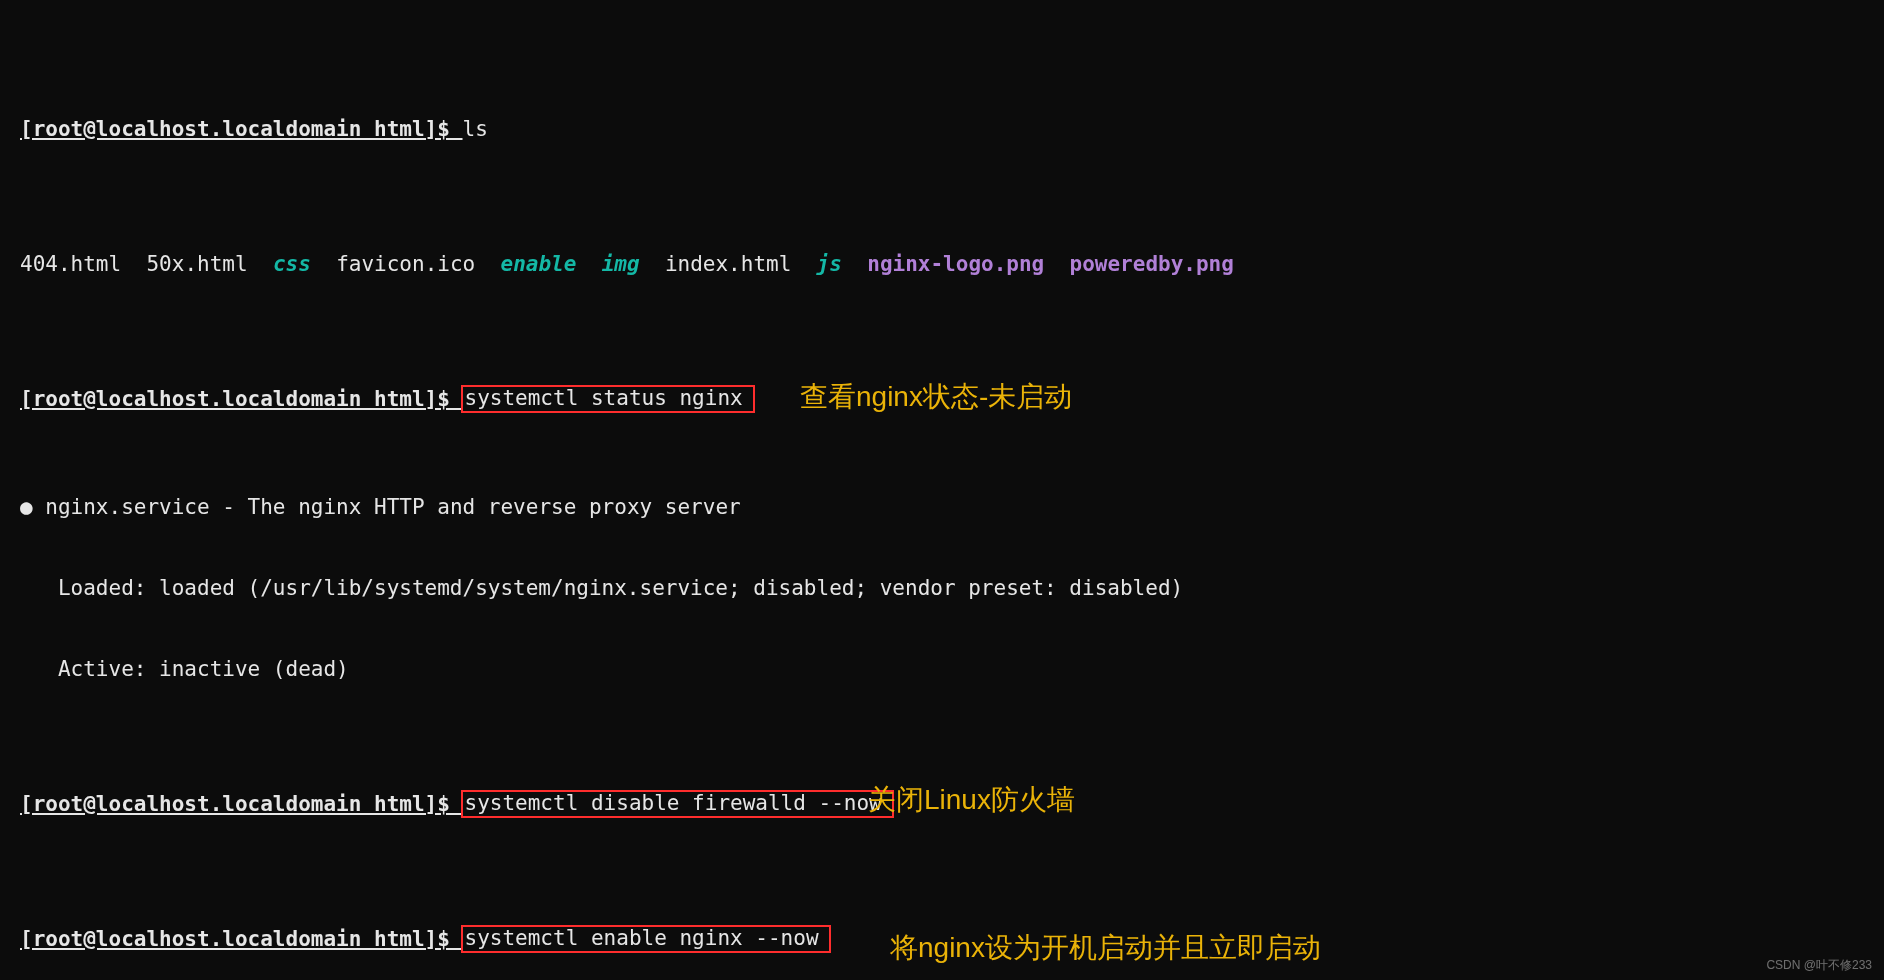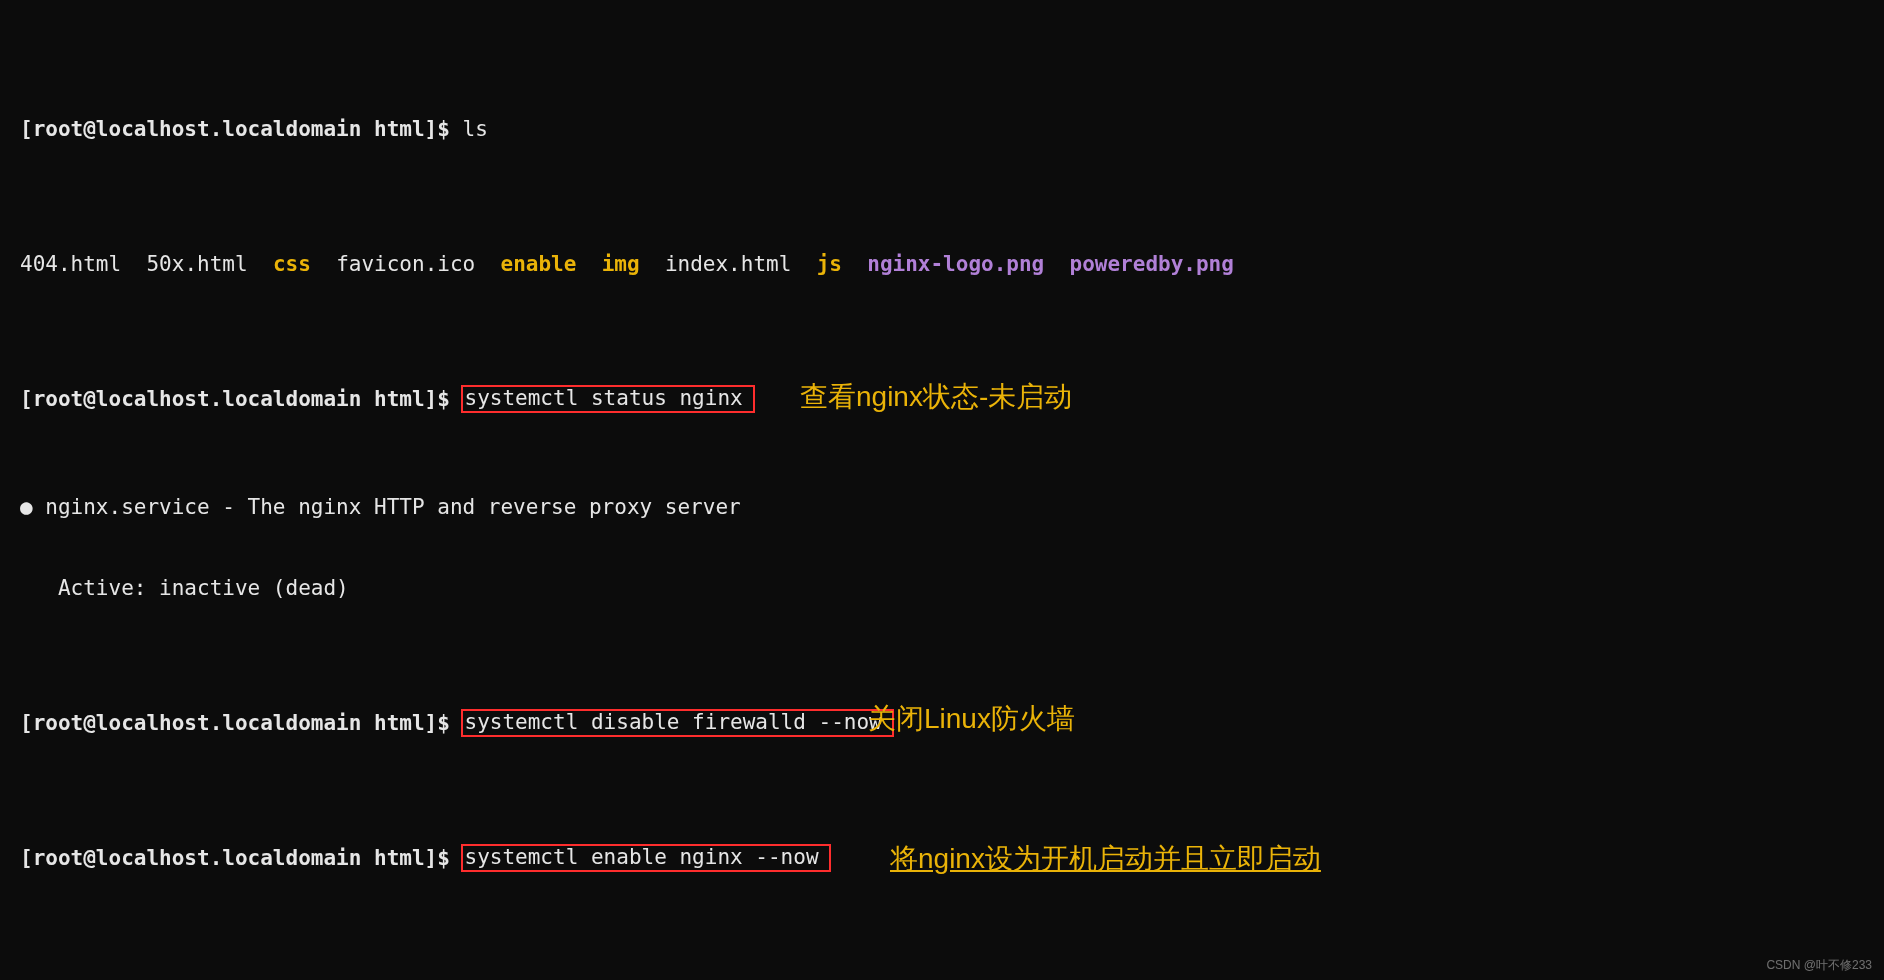--- a/index.html
+++ b/index.html
@@ -13,23 +13,23 @@
   #terminal {
     font-family: "Consolas", "Menlo", "DejaVu Sans Mono", monospace;
     font-size: 21px;
     line-height: 27px;
     color: #e6e6e6;
     white-space: pre;
     padding: 8px 20px;
     position: relative;
   }
   .ln { position: relative; height: 27px; }
-  .blue  { color: #eab308; font-weight: bold; }
+  .blue  { color: #14b8a6; font-weight: bold; font-style: italic; }
   .purple{ color: #b180d7; font-weight: bold; }
-  .bold  { font-weight: bold; }
+  .bold  { font-weight: bold; text-decoration: underline; }
   .redbox {
     border: 2px solid #ff2d2d;
     padding: 0px 10px 0 2px;
     margin-left: -2px;
     display: inline-block;
     height: 24px;
     line-height: 22px;
     position: relative;
     top: -1px;
   }
@@ -66,30 +66,31 @@
 
   
   <div class="ln"><span>404.html</span>  <span>50x.html</span>  <span class="blue">css</span>  <span>favicon.ico</span>  <span class="blue">enable</span>  <span class="blue">img</span>  <span>index.html</span>  <span class="blue">js</span>  <span class="purple">nginx-logo.png</span>  <span class="purple">poweredby.png</span></div>
 
   
   <div class="ln"><span class="bold">[root@localhost.localdomain html]$ </span><span class="redbox"><span>systemctl status nginx</span></span>
     <span class="annot" style="left:780px; top:0px;">查看nginx状态-未启动</span>
   </div>
 
   <div class="ln"><span class="bullet-inactive"></span><span> nginx.service - The nginx HTTP and reverse proxy server</span></div>
+  <div class="ln">   Loaded: loaded (/usr/lib/systemd/system/nginx.service; disabled; vendor preset: disabled)</div>
   <div class="ln">   Active: inactive (dead)</div>
 
   
   <div class="ln"><span class="bold">[root@localhost.localdomain html]$ </span><span class="redbox"><span>systemctl disable firewalld --now</span></span>
     <span class="annot" style="left:848px; top:-2px;">关闭Linux防火墙</span>
   </div>
 
   
   <div class="ln"><span class="bold">[root@localhost.localdomain html]$ </span><span class="redbox"><span>systemctl enable nginx --now</span></span>
-    <span class="annot" style="left:870px; top:3px;text-decoration:underline;">将nginx设为开机启动并且立即启动</span>
+    <span class="annot" style="left:870px; top:11px;">将nginx设为开机启动并且立即启动</span>
   </div>
 
   
 
   
   
 
   
   
   

